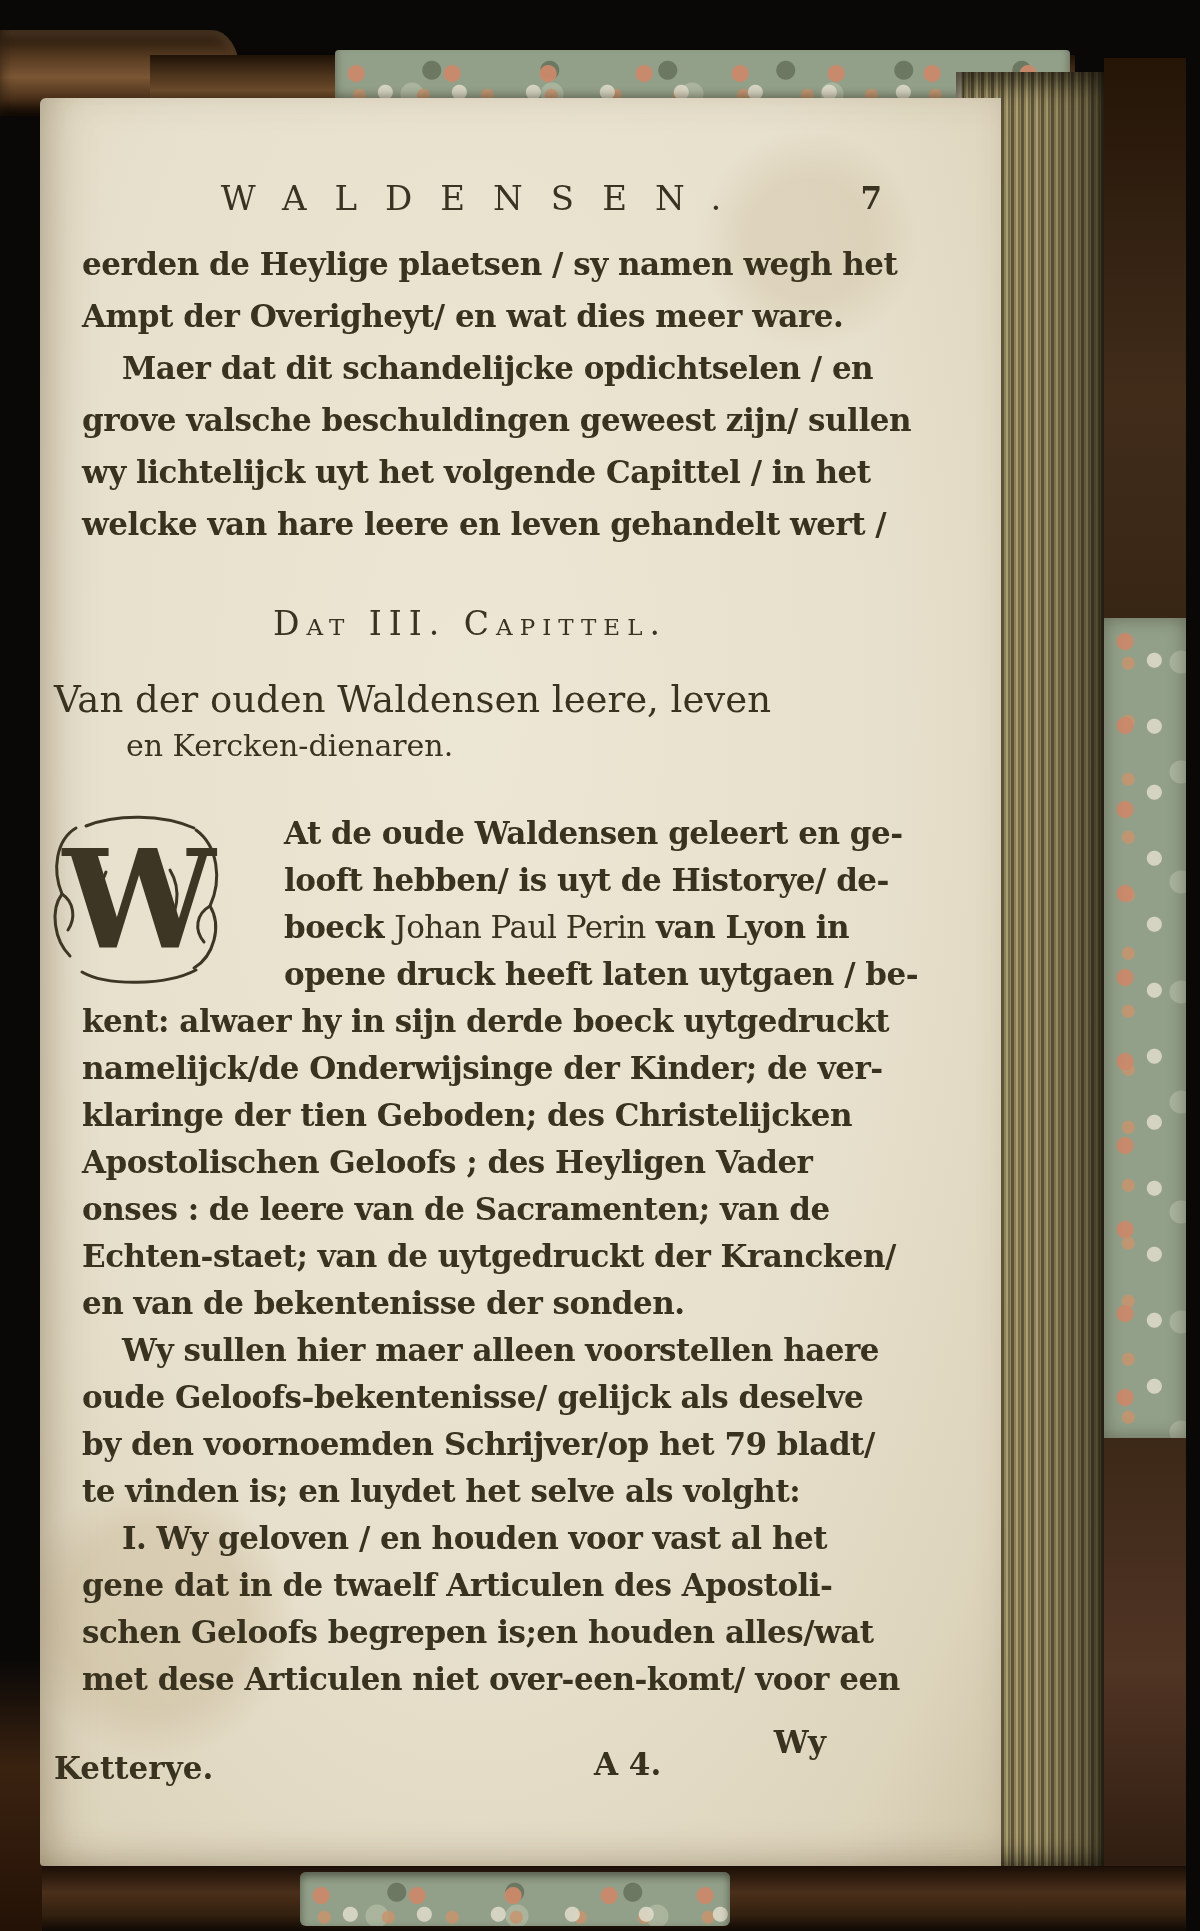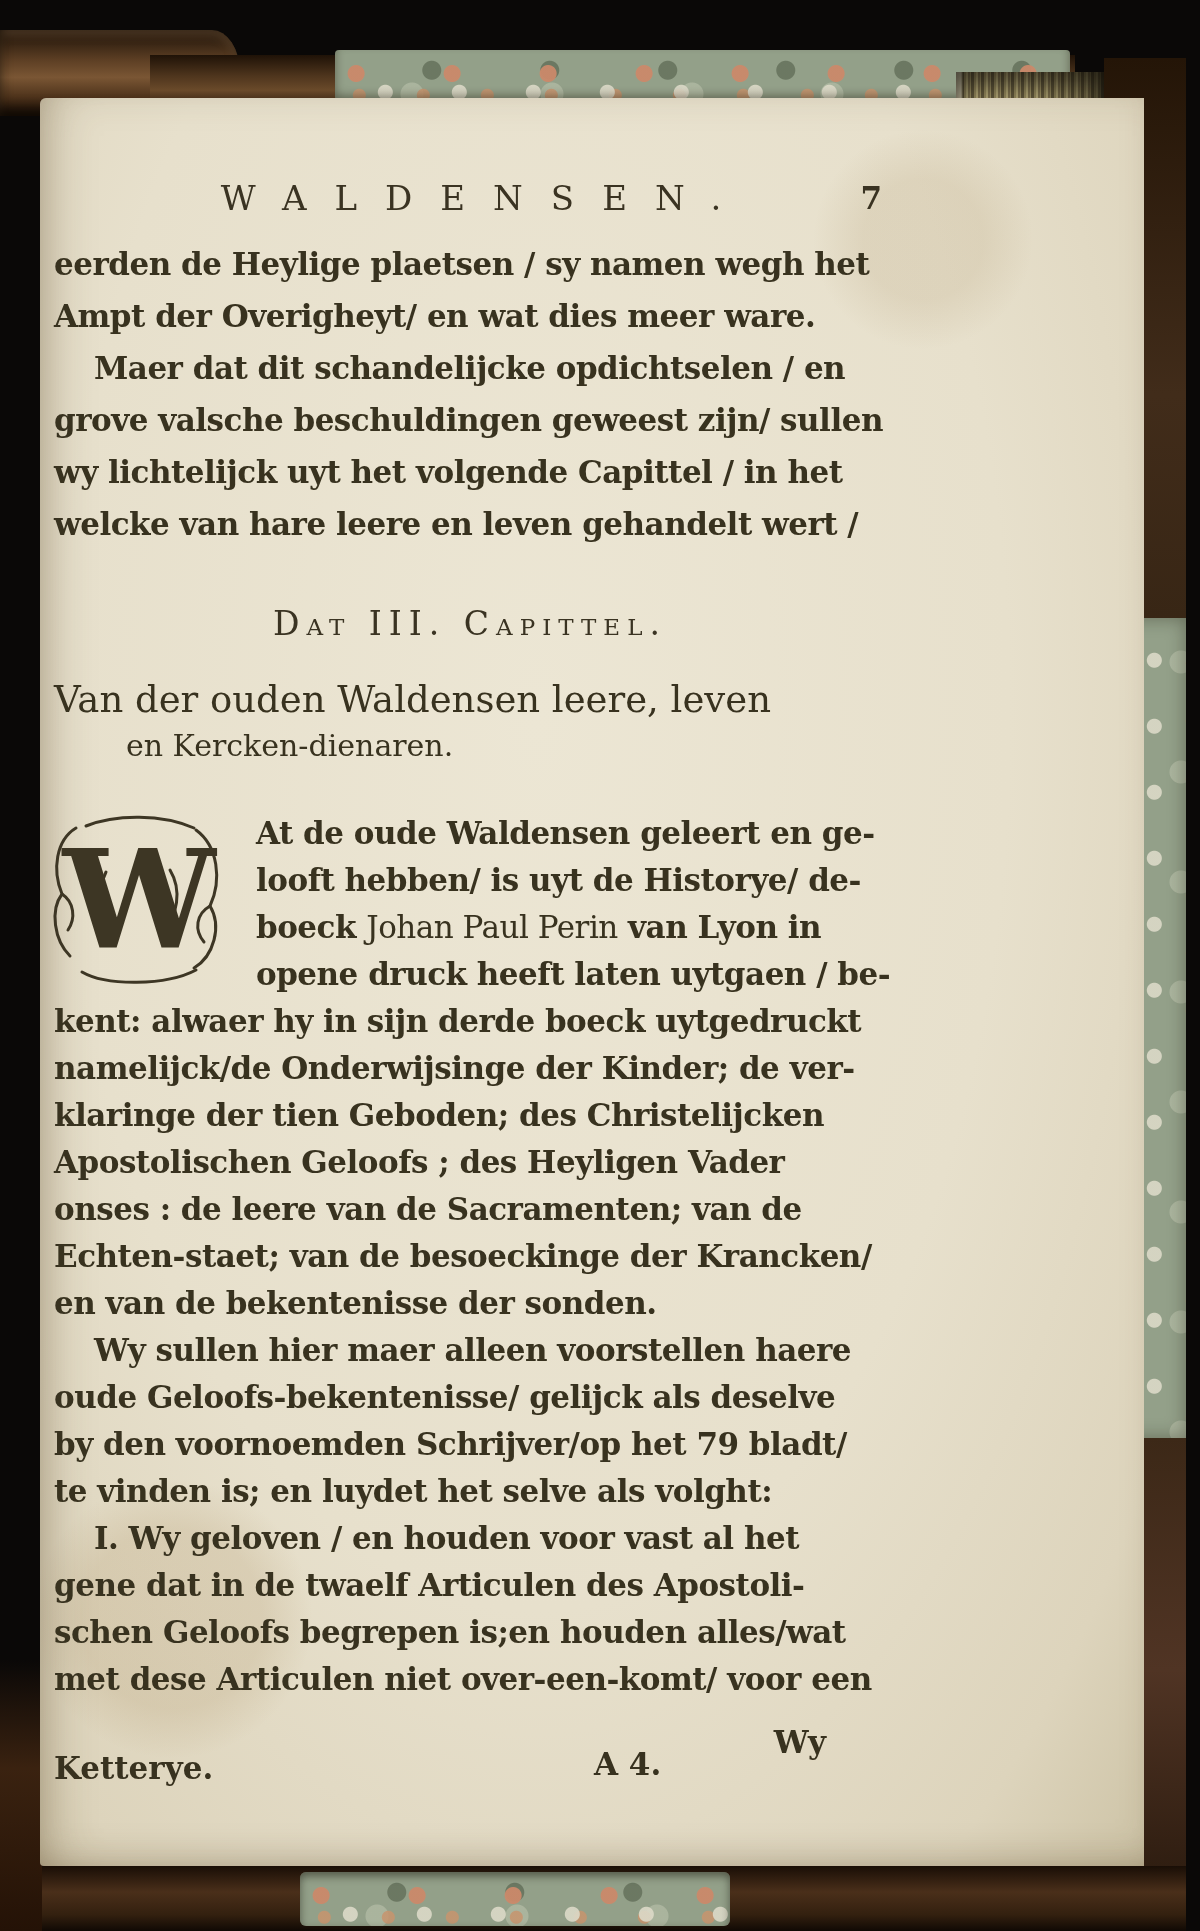--- a/index.html
+++ b/index.html
@@ -14,21 +14,21 @@
     background:linear-gradient(180deg,#1f1207,#4e351d 40%,#6a4a2a 68%,#2c1b0d);}
   .marble{background-color:#93a089;background-image:
     radial-gradient(circle at 22% 28%, rgba(203,137,106,.95) 0 8px, rgba(203,137,106,0) 9px),
     radial-gradient(circle at 68% 64%, rgba(220,217,200,.9) 0 7px, rgba(220,217,200,0) 8px),
     radial-gradient(circle at 82% 22%, rgba(106,118,96,.95) 0 9px, rgba(106,118,96,0) 10px),
     radial-gradient(circle at 38% 78%, rgba(199,148,110,.85) 0 6px, rgba(199,148,110,0) 7px),
     radial-gradient(circle at 55% 40%, rgba(173,182,160,.9) 0 11px, rgba(173,182,160,0) 12px);
     background-size:96px 84px,74px 66px,118px 92px,64px 58px,140px 110px;}
   .top-marble{position:absolute;left:335px;top:50px;width:735px;height:52px;
     border-radius:4px 4px 10px 6px;box-shadow:inset 0 -6px 10px rgba(30,25,12,.45);}
-  .page{position:absolute;left:40px;top:98px;width:1104px;height:1768px;
+  .page{position:absolute;left:40px;top:98px;width:961px;height:1768px;
     background-image:
       radial-gradient(circle at 12% 86%, rgba(150,115,60,.14) 0 90px, rgba(150,115,60,0) 140px),
       radial-gradient(circle at 80% 8%, rgba(150,120,70,.12) 0 60px, rgba(150,120,70,0) 110px),
       radial-gradient(ellipse at 45% 35%, #ece6d4 0%, #e7e0cc 55%, #ddd4bc 85%, #cdc3a6 100%);
     background-color:#e7e0cc;border-radius:6px 0 0 4px;
     box-shadow:inset 26px 0 50px -22px rgba(90,70,40,.38), inset 0 -18px 40px -20px rgba(90,70,40,.35);}
   .fore-edge{position:absolute;left:956px;top:72px;width:148px;height:1800px;
     background:
       linear-gradient(90deg,#d8cfb0 0,#d8cfb0 5px,rgba(216,207,176,0) 7px),
       linear-gradient(90deg,rgba(30,24,12,0) 55%,rgba(30,24,12,.5) 100%),
@@ -43,21 +43,21 @@
   .bottom-marble{position:absolute;left:300px;top:1872px;width:430px;height:54px;border-radius:6px;
     box-shadow:inset 0 4px 8px rgba(20,15,8,.5);}
   .left-bot-leather{position:absolute;left:0;top:1660px;width:42px;height:271px;
     background:linear-gradient(180deg,rgba(40,22,10,0),#3a2210 40%,#241206);}
   .bl{font-family:"DejaVu Serif",serif;font-weight:bold;}
   .rm{font-family:"DejaVu Serif",serif;font-weight:normal;}
   .header-row{position:absolute;left:14px;top:80px;width:834px;text-align:center;}
   .rh{font-size:34px;letter-spacing:28px;padding-left:28px;color:#3a3322;}
   .pagenum{position:absolute;right:6px;top:2px;font-size:31px;font-weight:bold;color:#3a3322;}
   .textblock{position:absolute;left:14px;width:836px;color:#38321f;}
-  .tline{white-space:pre;}
+  .tline{white-space:pre;margin-left:28px;}
   .intro{top:140px;font-size:31px;line-height:52px;letter-spacing:-0.5px;}
   .heading{position:absolute;left:0;top:506px;width:860px;text-align:center;
     font-variant:small-caps;font-size:33px;letter-spacing:7px;color:#3a3322;}
   .sub1{position:absolute;left:14px;top:556px;font-size:37px;color:#38321f;margin-top:24px;}
   .sub2{position:absolute;left:86px;top:630px;font-size:30px;color:#38321f;}
   .bodytext{top:712px;font-size:31px;line-height:47px;letter-spacing:-0.5px;}
   .bodytext .tline:nth-child(-n+4){padding-left:202px;}
   .initial-box{position:absolute;left:6px;top:712px;width:186px;height:178px;}
   .indent1{padding-left:40px;}
   .footer-line{position:absolute;left:14px;top:1652px;width:836px;font-size:31px;color:#38321f;}
@@ -121,21 +121,21 @@
     <div class="textblock bodytext">
         <div class="tline"><span class="bl">At de oude Waldensen geleert en ge-</span></div>
         <div class="tline"><span class="bl">looft hebben/ is uyt de Historye/ de-</span></div>
         <div class="tline"><span class="bl">boeck </span><span class="rm">Johan Paul Perin</span><span class="bl"> van Lyon in</span></div>
         <div class="tline"><span class="bl">opene druck heeft laten uytgaen / be-</span></div>
         <div class="tline"><span class="bl">kent: alwaer hy in sijn derde boeck uytgedruckt</span></div>
         <div class="tline"><span class="bl">namelijck/de Onderwijsinge der Kinder; de ver-</span></div>
         <div class="tline"><span class="bl">klaringe der tien Geboden; des Christelijcken</span></div>
         <div class="tline"><span class="bl">Apostolischen Geloofs ; des Heyligen Vader</span></div>
         <div class="tline"><span class="bl">onses : de leere van de Sacramenten; van de</span></div>
-        <div class="tline"><span class="bl">Echten-staet; van de besoeckinge der Krancken/</span></div>
+        <div class="tline"><span class="bl">Echten-staet; van de uytgedruckt der Krancken/</span></div>
         <div class="tline"><span class="bl">en van de bekentenisse der sonden.</span></div>
         <div class="tline indent1"><span class="bl">Wy sullen hier maer alleen voorstellen haere</span></div>
         <div class="tline"><span class="bl">oude Geloofs-bekentenisse/ gelijck als deselve</span></div>
         <div class="tline"><span class="bl">by den voornoemden Schrijver/op het 79 bladt/</span></div>
         <div class="tline"><span class="bl">te vinden is; en luydet het selve als volght:</span></div>
         <div class="tline indent1"><span class="bl">I. Wy geloven / en houden voor vast al het</span></div>
         <div class="tline"><span class="bl">gene dat in de twaelf Articulen des Apostoli-</span></div>
         <div class="tline"><span class="bl">schen Geloofs begrepen is;en houden alles/wat</span></div>
         <div class="tline"><span class="bl">met dese Articulen niet over-een-komt/ voor een</span></div>
       </div>

